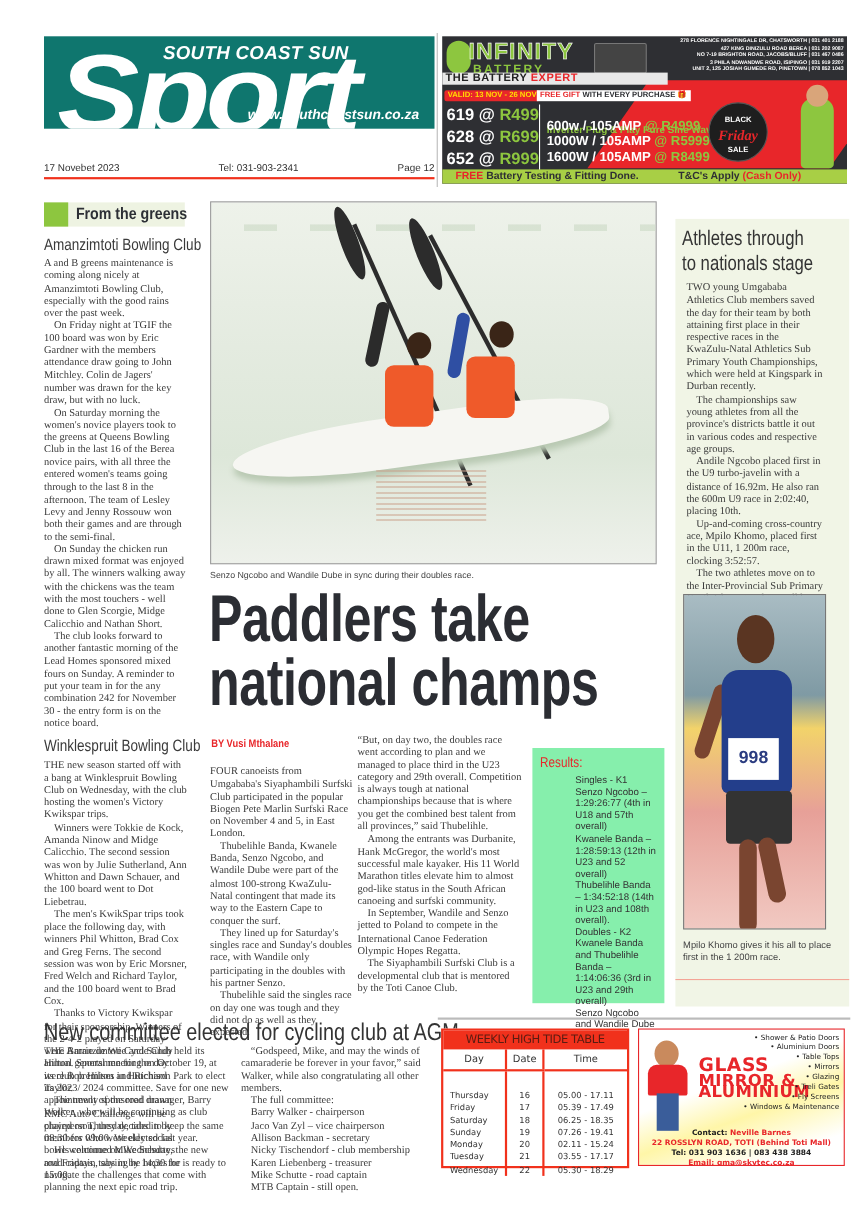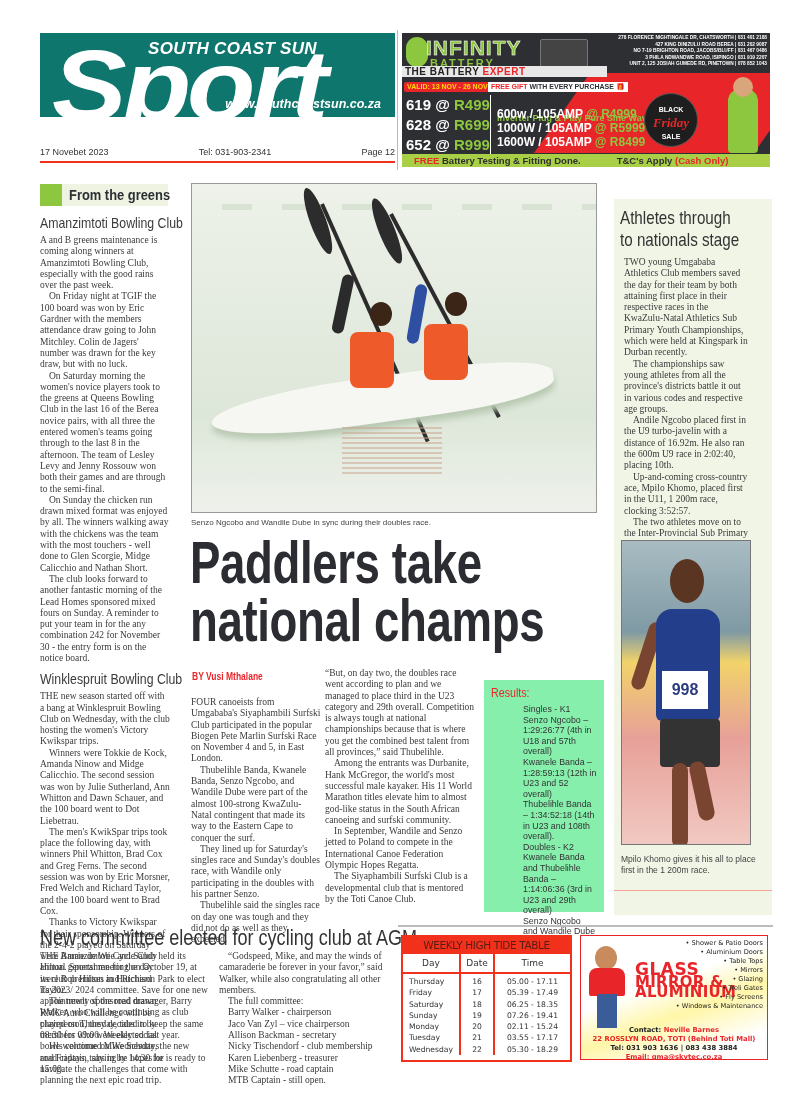--- a/index.html
+++ b/index.html
@@ -99,21 +99,21 @@
   .cyc-a { left: 40px; top: 951px; width: 168px; }
   .cyc-b { left: 219px; top: 951px; width: 170px; }
   .cyc-b .list p { text-indent: 9px; }
 
   
   .tide { left: 401px; top: 935px; width: 171px; height: 127px; border: 2px solid #f1311c; background: #fff; font-family: "DejaVu Sans", sans-serif; }
   .tide .th { height: 17px; background: #f1311c; color: #5a1c12; font: 10.5px/17px "DejaVu Sans", sans-serif; text-align: center; letter-spacing: -0.4px; }
   .tide table { width: 100%; border-collapse: collapse; }
   .tide .cols td { font: 9px "DejaVu Sans", sans-serif; color: #333; text-align: center; height: 19px; border-bottom: 2px solid #f1311c; }
   .tide .cols td + td, .tide .rows td + td { border-left: 2px solid #f1311c; }
-  .tide .rows td { font: 7.6px/11.3px "DejaVu Sans", sans-serif; color: #333; vertical-align: top; padding-top: 2px; }
+  .tide .rows td { font: 7.6px/11.3px "DejaVu Sans", sans-serif; color: #333; vertical-align: top; padding-top: 16px; }
   .tide .rows td.day { text-align: left; padding-left: 6px; width: 57px; }
   .tide .rows td.date { text-align: center; width: 34px; }
   .tide .rows td.time { text-align: center; }
 
   
   .glass { left: 580px; top: 935px; width: 188px; height: 125px; border: 1.5px solid #e8262a; background: linear-gradient(160deg, #fff 0%, #fff 40%, #fff6a8 60%, #fff 85%); overflow: hidden; font-family: "DejaVu Sans", sans-serif; }
   .g-man { position: absolute; left: 8px; top: 10px; width: 36px; height: 68px; }
   .g-man .hd { position: absolute; left: 6px; top: 0; width: 22px; height: 24px; background: #c98a5d; border-radius: 50%; }
   .g-man .sh { position: absolute; left: 0; top: 22px; width: 36px; height: 28px; background: #e8262a; border-radius: 8px 8px 2px 2px; }
   .g-man .pt { position: absolute; left: 8px; top: 48px; width: 20px; height: 34px; background: #3a5d9a; }
@@ -180,21 +180,21 @@
   </div>
 </div>
 
 <div class="abs sect-head">
   <div class="sq"></div>
   <div class="txt">From the greens</div>
 </div>
 <div class="abs col-left">
   <div class="sub-head">Amanzimtoti Bowling Club</div>
   <div class="body-text">
-    <p class="first">A and B greens maintenance is coming along winners at Amanzimtoti Bowling Club, especially with the good rains over the past week.</p>
+    <p class="first">A and B greens maintenance is coming along nicely at Amanzimtoti Bowling Club, especially with the good rains over the past week.</p>
     <p>On Friday night at TGIF the 100 board was won by Eric Gardner with the members attendance draw going to John Mitchley. Colin de Jagers' number was drawn for the key draw, but with no luck.</p>
     <p>On Saturday morning the women's novice players took to the greens at Queens Bowling Club in the last 16 of the Berea novice pairs, with all three the entered women's teams going through to the last 8 in the afternoon. The team of Lesley Levy and Jenny Rossouw won both their games and are through to the semi-final.</p>
     <p>On Sunday the chicken run drawn mixed format was enjoyed by all. The winners walking away with the chickens was the team with the most touchers - well done to Glen Scorgie, Midge Calicchio and Nathan Short.</p>
     <p>The club looks forward to another fantastic morning of the Lead Homes sponsored mixed fours on Sunday. A reminder to put your team in for the any combination 242 for November 30 - the entry form is on the notice board.</p>
   </div>
   <div class="sub-head second">Winklespruit Bowling Club</div>
   <div class="body-text">
     <p class="first">THE new season started off with a bang at Winklespruit Bowling Club on Wednesday, with the club hosting the women's Victory Kwikspar trips.</p>
     <p>Winners were Tokkie de Kock, Amanda Ninow and Midge Calicchio. The second session was won by Julie Sutherland, Ann Whitton and Dawn Schauer, and the 100 board went to Dot Liebetrau.</p>
     <p>The men's KwikSpar trips took place the following day, with winners Phil Whitton, Brad Cox and Greg Ferns. The second session was won by Eric Morsner, Fred Welch and Richard Taylor, and the 100 board went to Brad Cox.</p>

